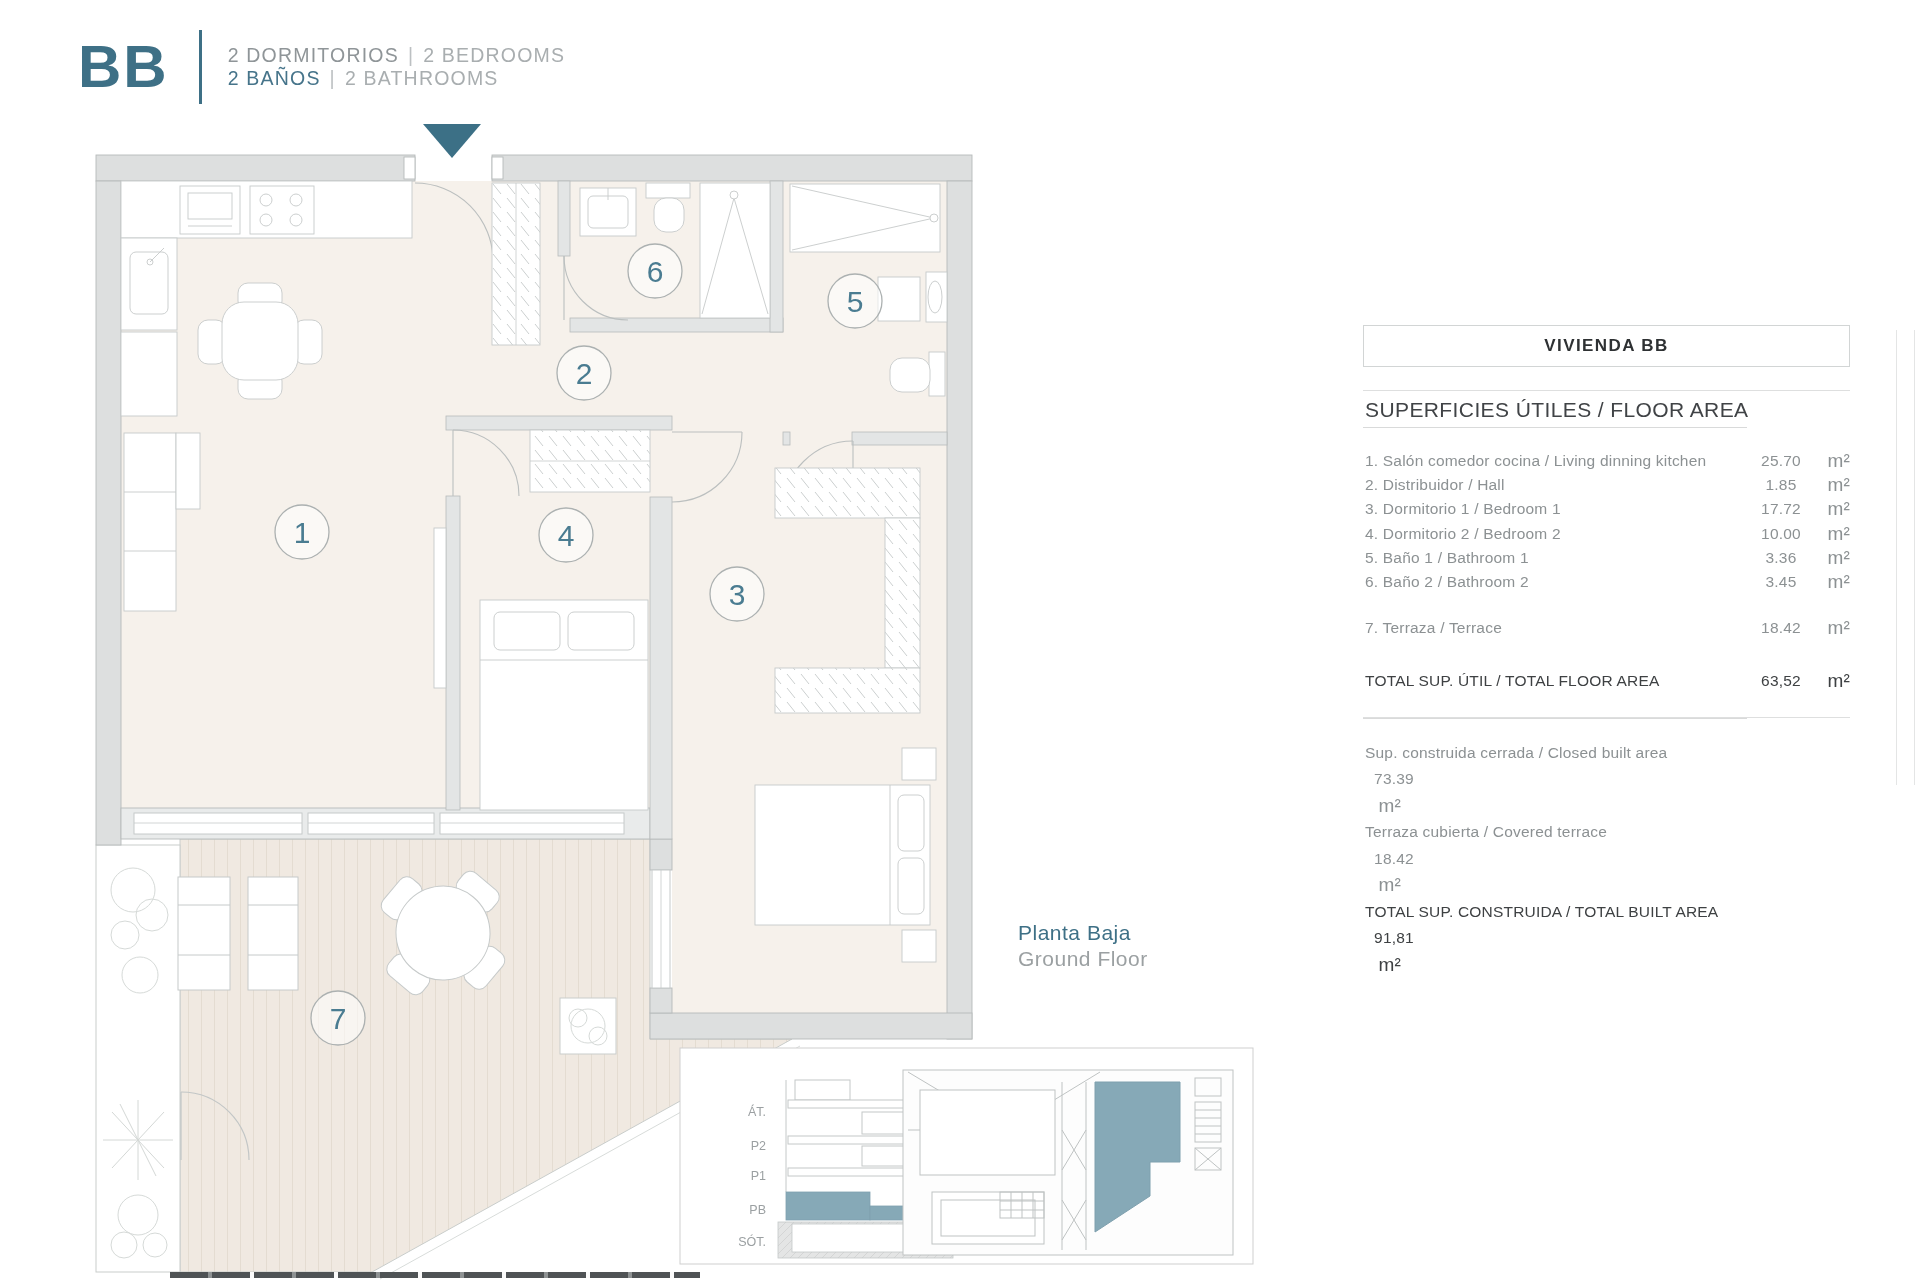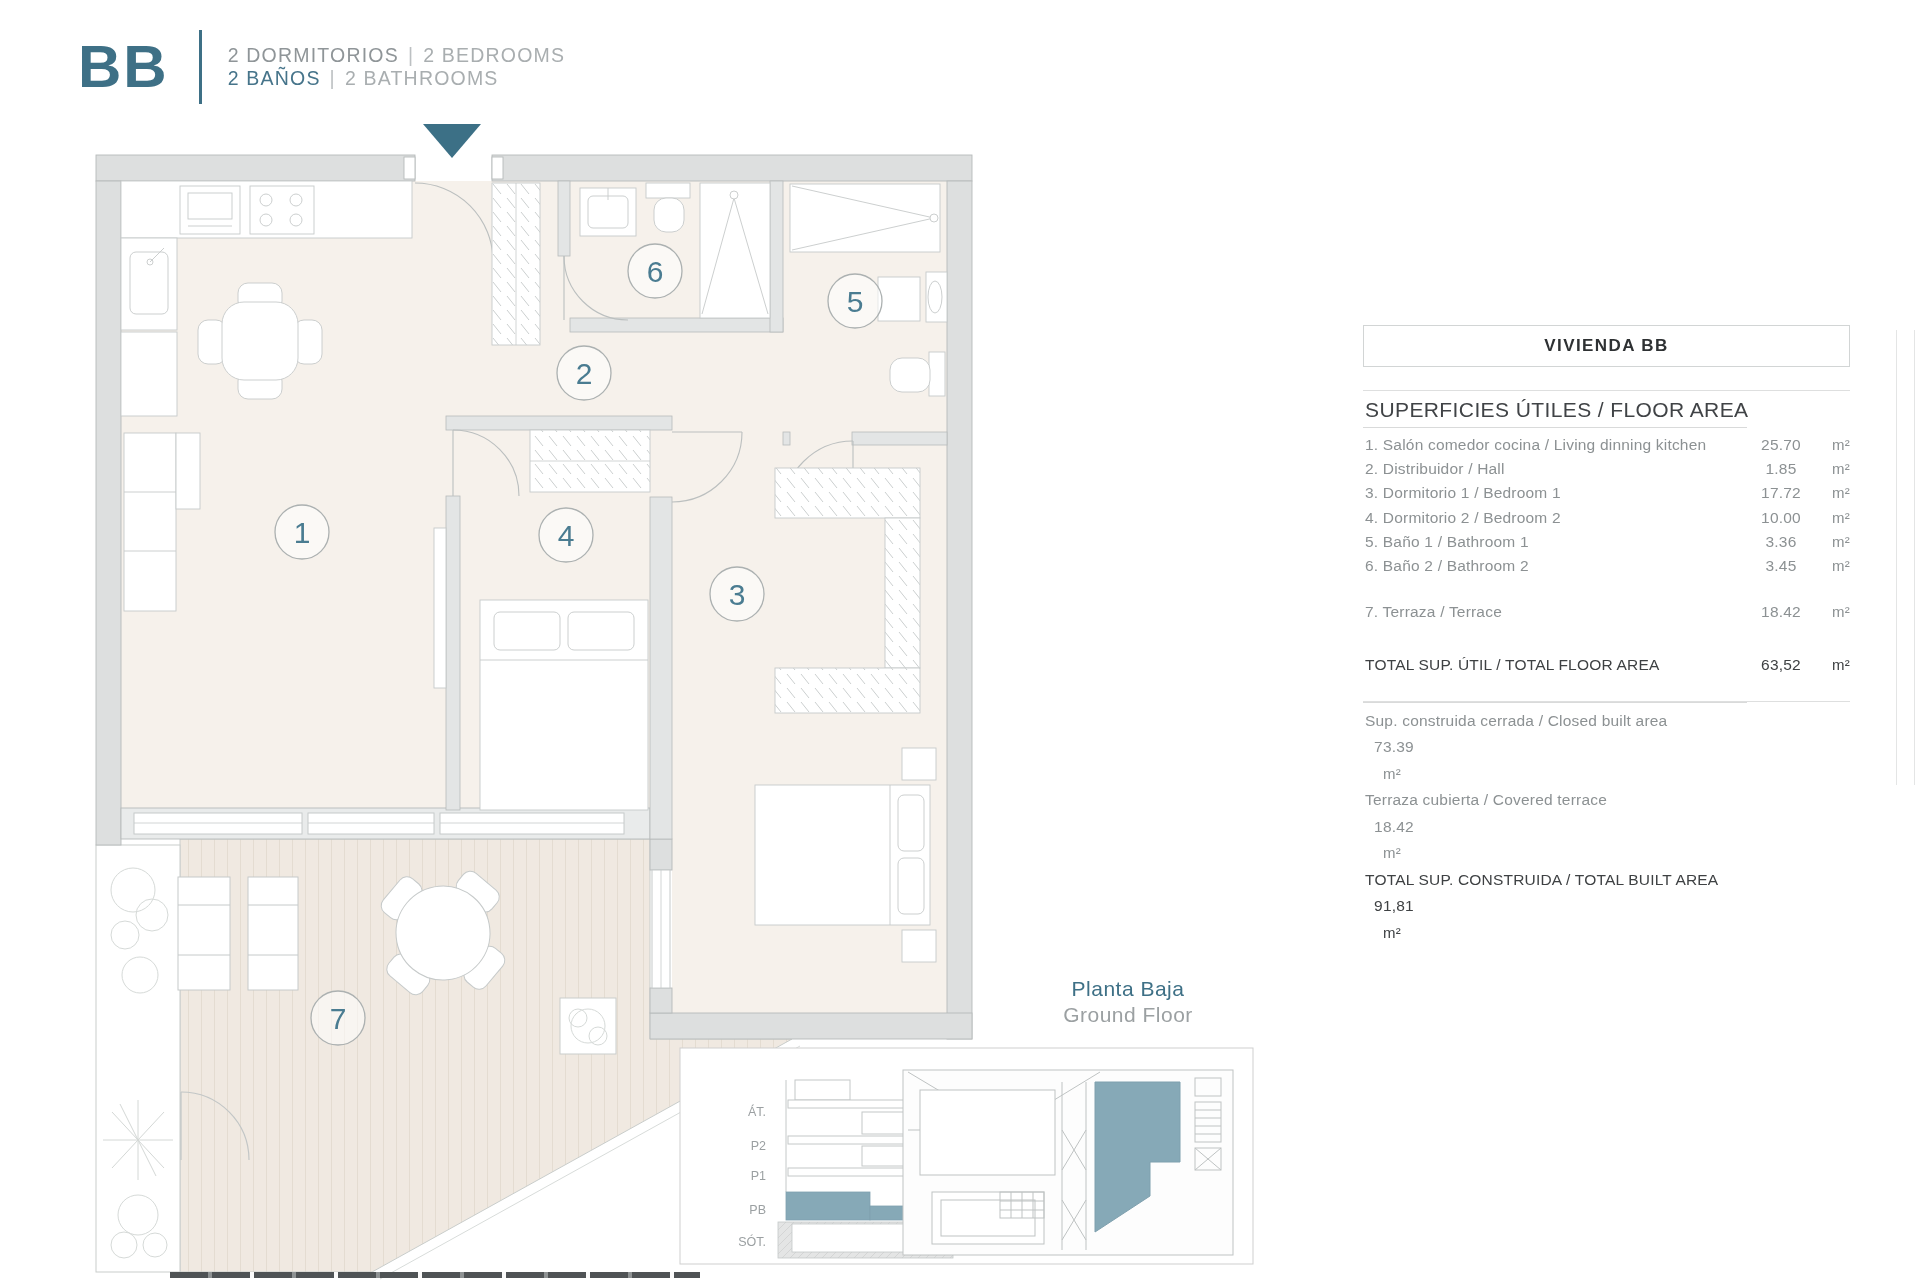--- a/index.html
+++ b/index.html
@@ -16,33 +16,33 @@
   .es-gray{color:#8F9598;} .es-teal{color:#46748A;} .en{color:#A9AEB0;}
   .sep{color:#BCC0C2;margin:0 9px;}
 
   
   .areas{position:absolute;left:1363px;top:325px;width:487px;}
   .vbox{height:40px;border:1px solid #D2D5D5;display:flex;align-items:center;justify-content:center;
         font-weight:bold;font-size:17px;letter-spacing:1.4px;color:#2E3133;}
   .topline{margin-top:23px;border-top:1px solid #DEDFDF;}
   .sechdr{padding:7px 0 5px 2px;font-size:21px;color:#404346;letter-spacing:.4px;}
   .hdrline{border-top:1px solid #D9DADA;width:384px;}
-  .rows{margin-top:5px;}
+  .rows{margin-top:21px;}
   .r{display:flex;line-height:24.2px;font-size:15.5px;color:#8C9193;letter-spacing:.2px;}
   .r .lab{flex:1;padding-left:2px;}
   .r .num{width:62px;text-align:center;}
-  .r .unit{width:38px;text-align:right;font-size:15px;}
+  .r .unit{width:38px;text-align:right;font-size:19px;}
   .r-terrace{margin-top:22px;}
   .r-total{margin-top:29px;color:#3E4143;}
   .rows2 .r{line-height:26.5px;flex-direction:column;}
   .dark{color:#3E4143;}
   .vfaint{position:absolute;width:1px;background:#E4E5E5;top:330px;height:455px;}
 
   
-  .floorlabel{position:absolute;left:1018px;top:976px;width:220px;text-align:center;line-height:26px;}
+  .floorlabel{position:absolute;left:1018px;top:920px;width:220px;text-align:left;line-height:26px;}
   .floorlabel .es{font-size:21px;color:#3E7086;letter-spacing:.5px;}
   .floorlabel .en{font-size:21px;color:#9BA0A2;letter-spacing:.5px;}
 
   
   .scalebar{position:absolute;left:170px;top:1272px;width:530px;height:6px;
     background:repeating-linear-gradient(90deg,#4F5355 0 38px,#8E9293 38px 42px,#4F5355 42px 80px,#FBFBFB 80px 84px);}
 </style>
 </head>
 <body>
 

